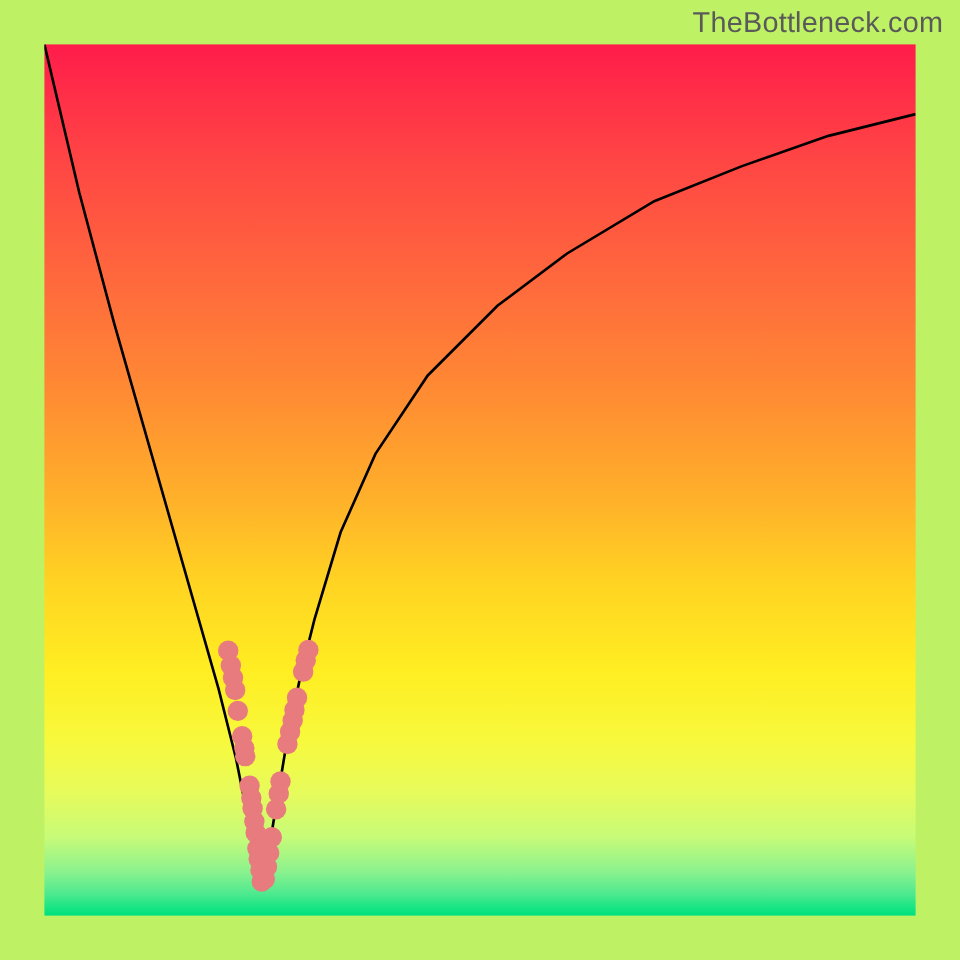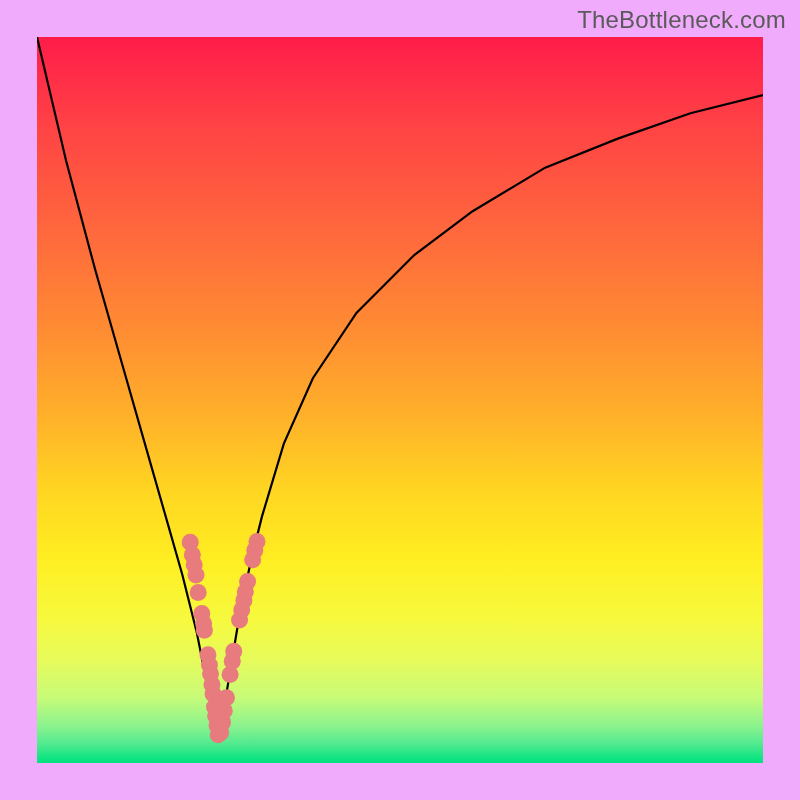--- a/index.html
+++ b/index.html
@@ -4,21 +4,21 @@
 <style>
   body {
     margin: 0;
     padding: 0;
     background: #fff;
   }
   .container {
     width: 800px;
     height: 800px;
     position: relative;
-    background: #f0abfc;
+    background: #bef264;
   }
   .watermark {
     position: absolute;
     top: 6px;
     right: 14px;
     font-family: Arial, Helvetica, sans-serif;
     font-size: 24px;
     font-weight: 400;
     color: #5a5a5a;
     z-index: 10;

